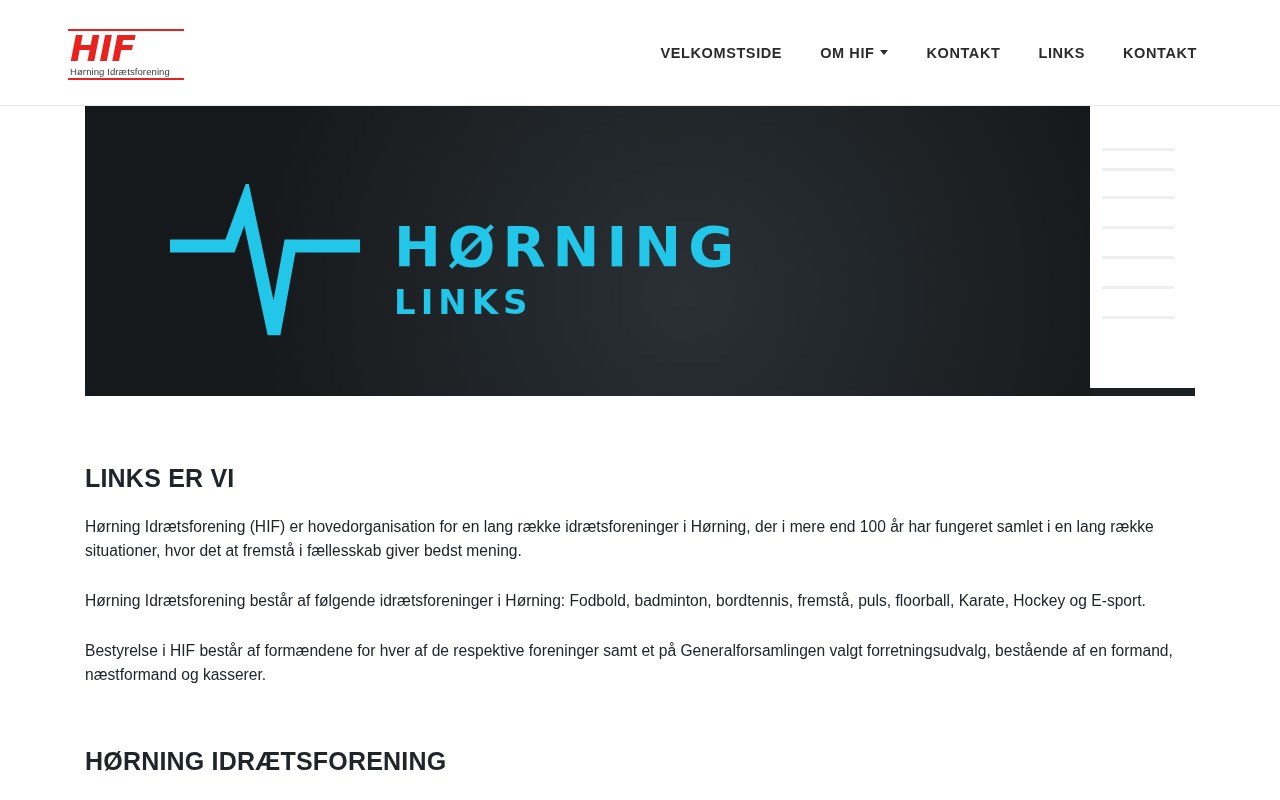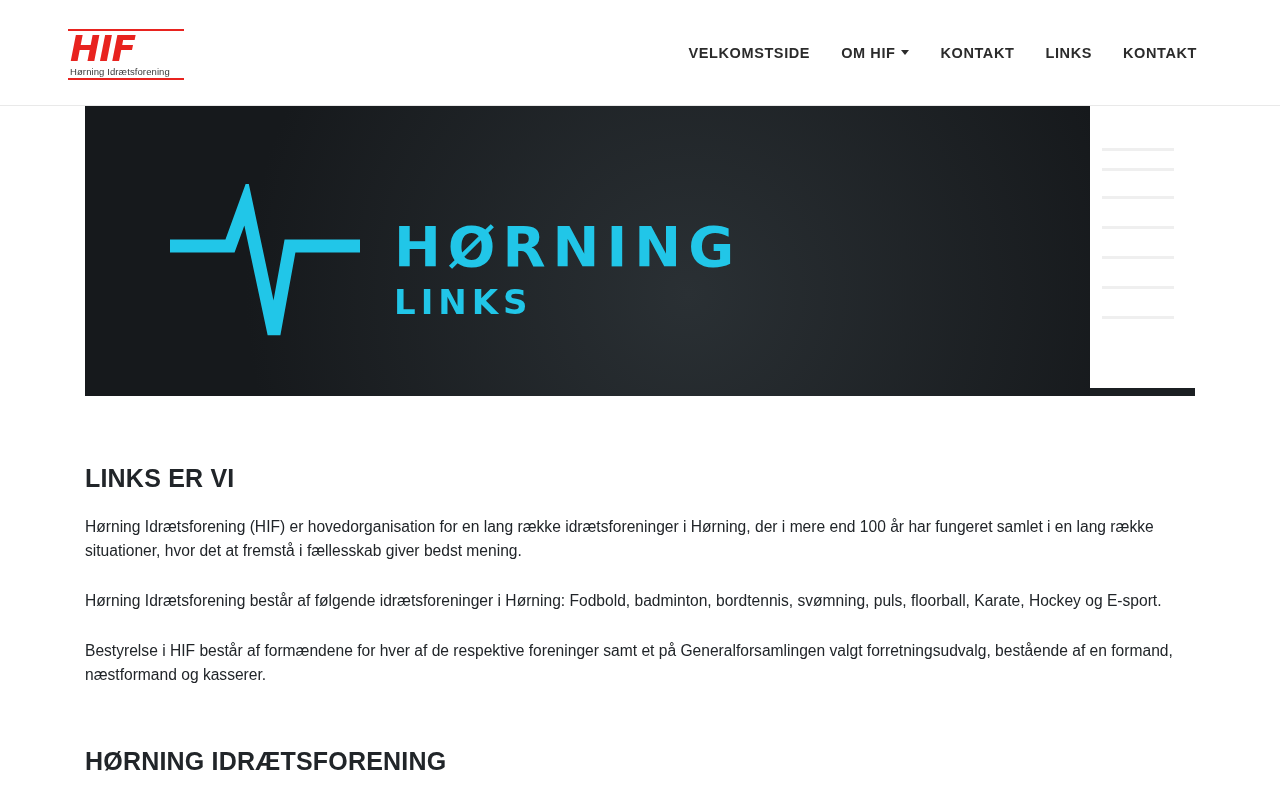--- a/index.html
+++ b/index.html
@@ -66,21 +66,21 @@
     background: #e8231f;
     width: 116px;
   }
   .brand-logo .rule-top { margin-bottom: 1px; }
   .brand-logo .rule-bottom { margin-top: 1px; }
 
   .main-nav {
     margin-left: auto;
     display: flex;
     align-items: center;
-    gap: 1px;
+    gap: 8px;
   }
 
   .nav-item {
     font-size: 14.5px;
     font-weight: 600;
     letter-spacing: 0.6px;
     color: #2b2b2b;
     text-decoration: none;
     padding: 8px 15px;
     white-space: nowrap;
@@ -275,20 +275,20 @@
       </span>
     </div>
   </div>
 </div>
 
 <main class="content">
 
   <h2 class="section-title first">LINKS ER VI</h2>
 
   <p class="body-text p1">Hørning Idrætsforening (HIF) er hovedorganisation for en lang række idrætsforeninger i Hørning, der i mere end 100 år har fungeret samlet i en lang række situationer, hvor det at fremstå i fællesskab giver bedst mening.</p>
-  <p class="body-text p2">Hørning Idrætsforening består af følgende idrætsforeninger i Hørning: Fodbold, badminton, bordtennis, svømning, puls, floorball, Karate, Hockey og E-sport.</p>
+  <p class="body-text p2">Hørning Idrætsforening består af følgende idrætsforeninger i Hørning: Fodbold, badminton, bordtennis, fremstå, puls, floorball, Karate, Hockey og E-sport.</p>
   <p class="body-text p3">Bestyrelse i HIF består af formændene for hver af de respektive foreninger samt et på Generalforsamlingen valgt forretningsudvalg, bestående af en formand, næstformand og kasserer.</p>
 
   <h2 class="section-title second">HØRNING IDRÆTSFORENING</h2>
 
   <p class="body-text p4">Hørning Idrætsforening tegnes af et forretningsudvalg bestående af:</p>
 
 </main>
 
 </body></html>

